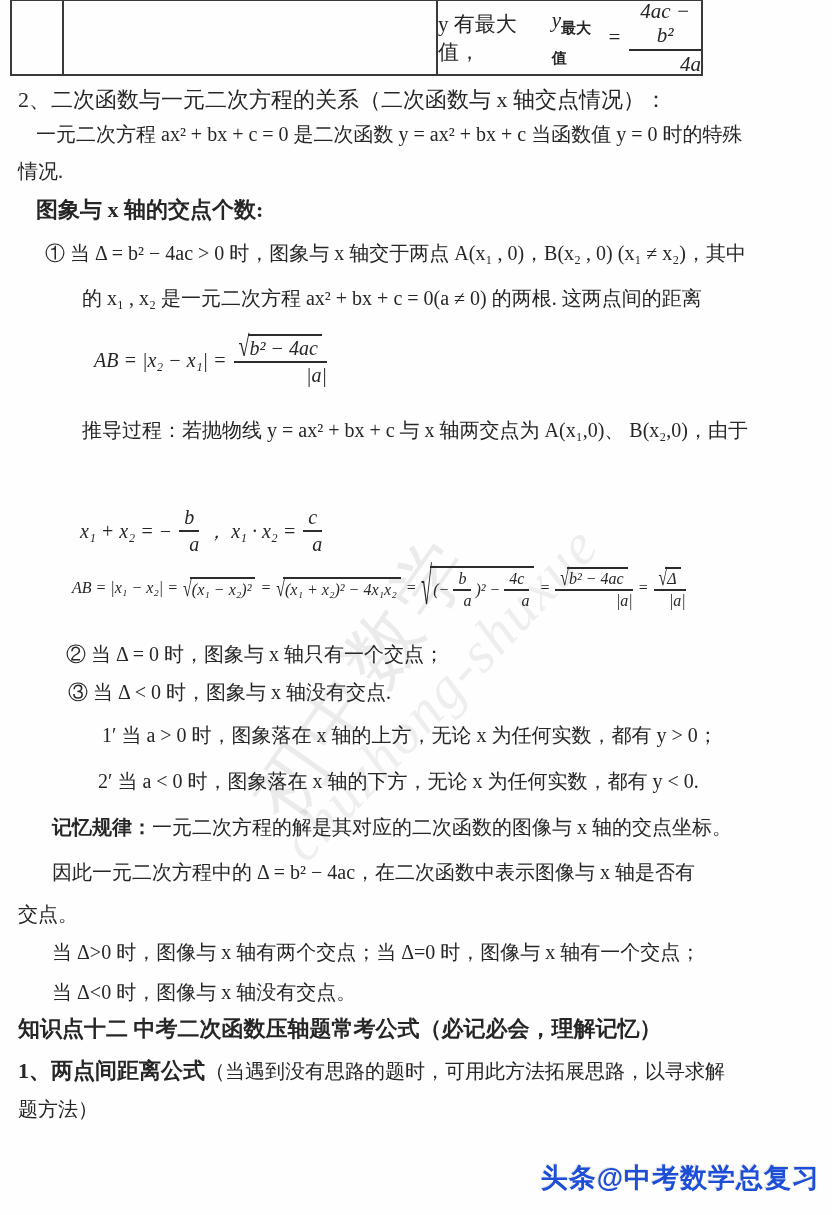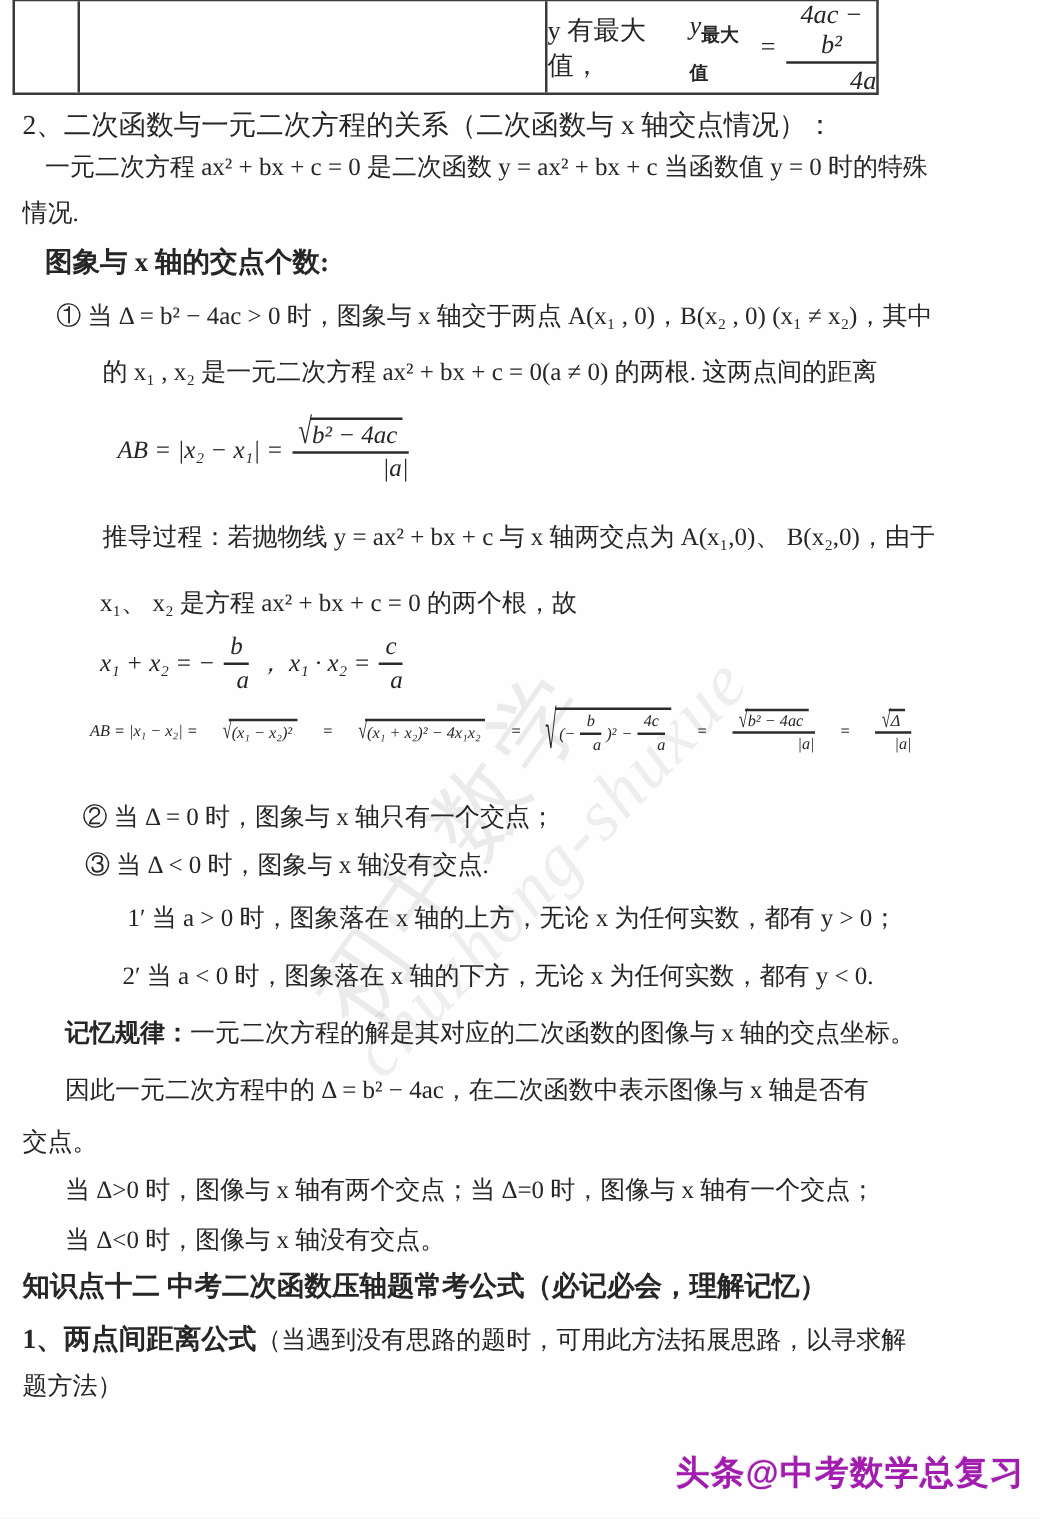--- a/index.html
+++ b/index.html
@@ -41,21 +41,21 @@
   .subcjk { font-style:normal; font-size:15px; font-weight:700; vertical-align:-6px; letter-spacing:0; }
 
   
   .wm { position:absolute; transform-origin:0 50%; pointer-events:none; font-style:italic; }
   .wm-cn { left:268px; top:762px; font-size:74px; letter-spacing:8px; transform:rotate(-55deg); color:rgba(70,70,70,0.10); font-style:normal; }
   .wm-py { left:292px; top:818px; font-size:58px; letter-spacing:2px; transform:rotate(-47deg); color:rgba(70,70,70,0.085); }
 
   .footer {
     position:absolute; right:12px; top:1160px;
     font-family:"Liberation Sans","DejaVu Sans",sans-serif;
-    font-size:27px; font-weight:700; color:#a21caf;
+    font-size:27px; font-weight:700; color:#1d4ed8;
     text-shadow:2px 2px 0 #ffffff, -1px -1px 0 #e2e2e2;
     letter-spacing:1px;
     margin-left:43px;
   }
 </style>
 </head>
 <body>
 
 <div class="page">
 
@@ -87,36 +87,35 @@
 
   <div class="line fline" style="left:94px; top:334px;">
     <span>AB = |x₂ − x₁| =</span>
     <span class="frac">
       <span class="fn"><span class="sq"><span class="rad">√</span><span class="vinc">b² − 4ac</span></span></span>
       <span class="fd">|a|</span>
     </span>
   </div>
 
   <div class="line" style="left:82px; top:418px;">推导过程：若抛物线 y = ax² + bx + c 与 x 轴两交点为 A(x₁,0)、 B(x₂,0)，由于</div>
-  <div class="line" style="left:80px; top:471px;">x₁、 x₂ 是方程 ax² + bx + c = 0 的两个根，故</div>
 
   <div class="line fline" style="left:80px; top:506px;">
     <span>x₁ + x₂ = −</span>
     <span class="frac">
       <span class="fn">b</span>
       <span class="fd">a</span>
     </span>
     <span>， x₁ · x₂ =</span>
     <span class="frac">
       <span class="fn">c</span>
       <span class="fd">a</span>
     </span>
   </div>
 
-  <div class="line fline" style="left:72px; top:566px; font-size:13px; gap:20px;">
+  <div class="line fline" style="left:72px; top:566px; font-size:16px; gap:5px;">
     <span>AB = |x₁ − x₂| =</span>
     <span class="sq"><span class="rad">√</span><span class="vinc">(x₁ − x₂)²</span></span>
     <span>=</span>
     <span class="sq"><span class="rad">√</span><span class="vinc">(x₁ + x₂)² − 4x₁x₂</span></span>
     <span>=</span>
     <span class="sq tall">
       <span class="rad">√</span><span class="vinc">
           <span>(−</span>
           <span class="frac">
             <span class="fn">b</span>

